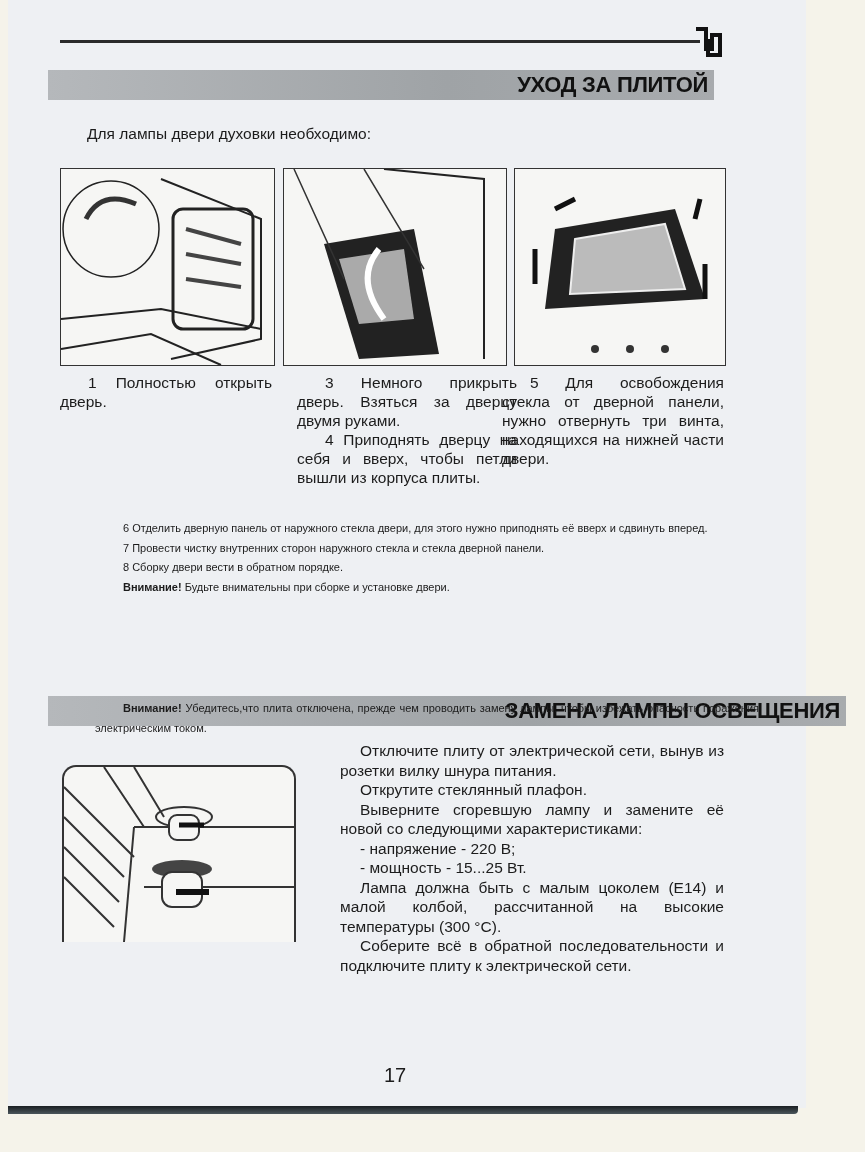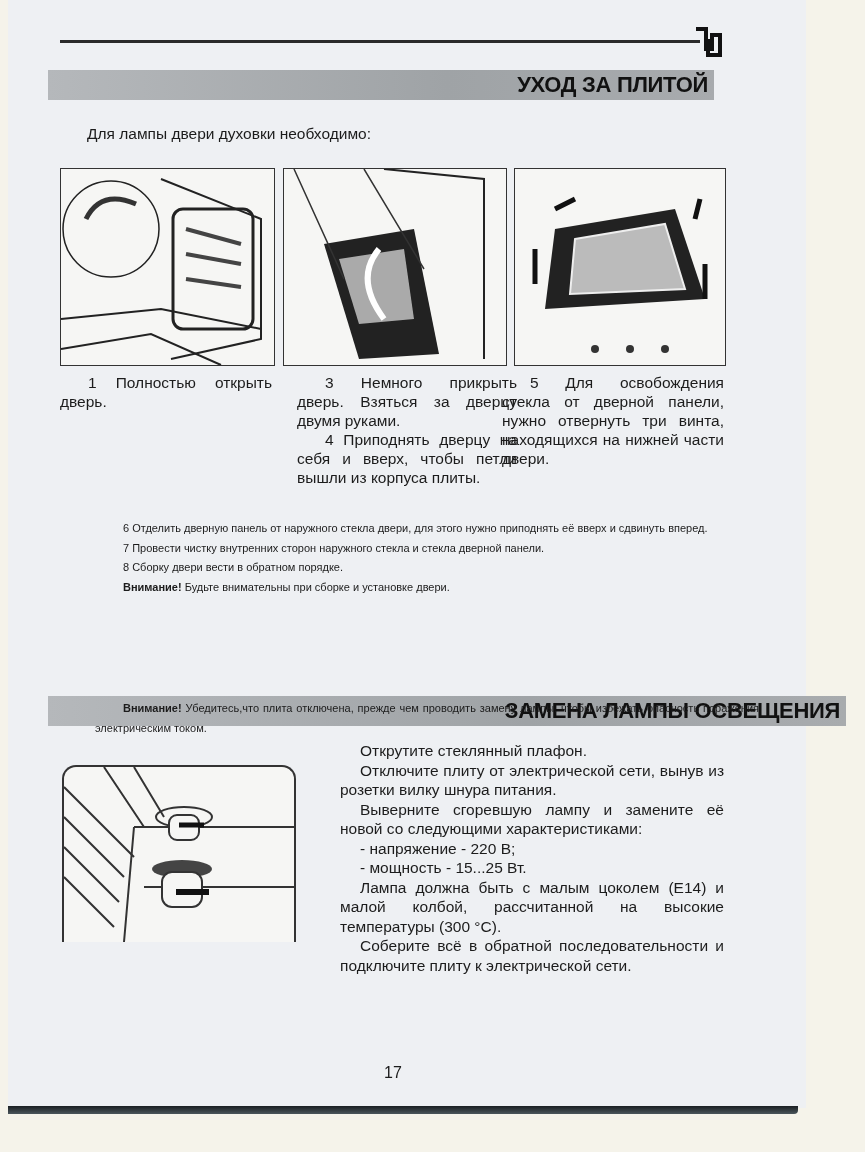--- a/index.html
+++ b/index.html
@@ -23,21 +23,21 @@
   .ind{text-indent:28px;}
   .c1{left:60px;width:212px;}
   .c2{left:277px;width:220px;margin-left:20px;}
   .c3{left:502px;width:222px;}
   .full{position:absolute;left:60px;width:664px;font-size:11px;line-height:19.5px;text-align:justify;margin-left:35px;}
   .full p{margin:0;}
   b{font-weight:bold;}
   .lampfig{position:absolute;left:62px;top:765px;width:230px;height:175px;border:2px solid #333;border-radius:14px 14px 0 0;border-bottom:none;background:#f6f6f4;overflow:hidden;}
   .lamptext{position:absolute;left:340px;top:741px;width:384px;font-size:15.5px;line-height:19.5px;text-align:justify;}
   .lamptext p{margin:0;text-indent:20px;}
-  .pagenum{position:absolute;left:384px;top:1064px;font-size:16px;}
+  .pagenum{position:absolute;left:384px;top:1064px;font-size:20px;}
 </style>
 </head>
 <body>
 
 <div class="page"></div>
 <div class="spine"></div>
 
 <div class="hrule"></div>
 <svg class="logo" viewBox="0 0 28 30">
   <path d="M2 2 H12 V22 H18 V8 H26 V28 H14 V12" fill="none" stroke="#111" stroke-width="4"></path>
@@ -112,22 +112,22 @@
     <ellipse cx="120" cy="50" rx="28" ry="10" fill="none" stroke="#333" stroke-width="2"></ellipse>
     <rect x="105" y="48" width="30" height="25" rx="8" fill="#f6f6f4" stroke="#333" stroke-width="2"></rect>
     <path d="M140 58 L115 58" stroke="#111" stroke-width="5"></path>
     <ellipse cx="118" cy="102" rx="30" ry="9" fill="#444"></ellipse>
     <rect x="98" y="105" width="40" height="35" rx="10" fill="#f6f6f4" stroke="#333" stroke-width="2"></rect>
     <path d="M145 125 L112 125" stroke="#111" stroke-width="6"></path>
   </svg>
 </div>
 
 <div class="lamptext">
+  <p>Отключите плиту от электрической сети, вынув из розетки вилку шнура питания.</p>
   <p>Открутите стеклянный плафон.</p>
-  <p>Отключите плиту от электрической сети, вынув из розетки вилку шнура питания.</p>
   <p>Выверните сгоревшую лампу и замените её новой со следующими характеристиками:</p>
   <p>- напряжение - 220 В;</p>
   <p>- мощность - 15...25 Вт.</p>
   <p>Лампа должна быть с малым цоколем (Е14) и малой колбой, рассчитанной на высокие температуры (300 °С).</p>
   <p>Соберите всё в обратной последовательности и подключите плиту к электрической сети.</p>
 </div>
 
 <div class="pagenum">17</div>
 
 </body></html>

